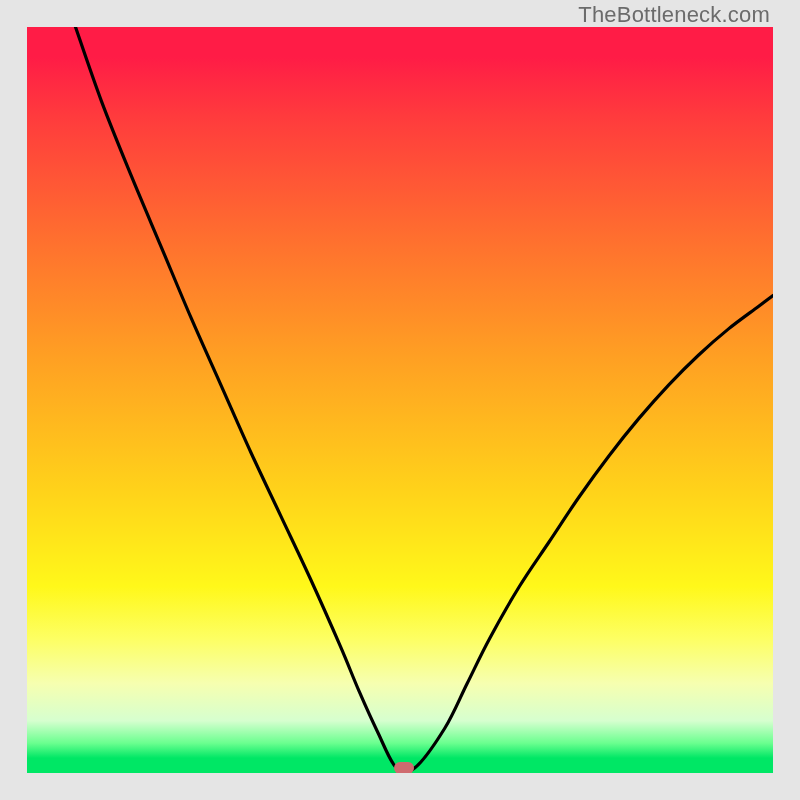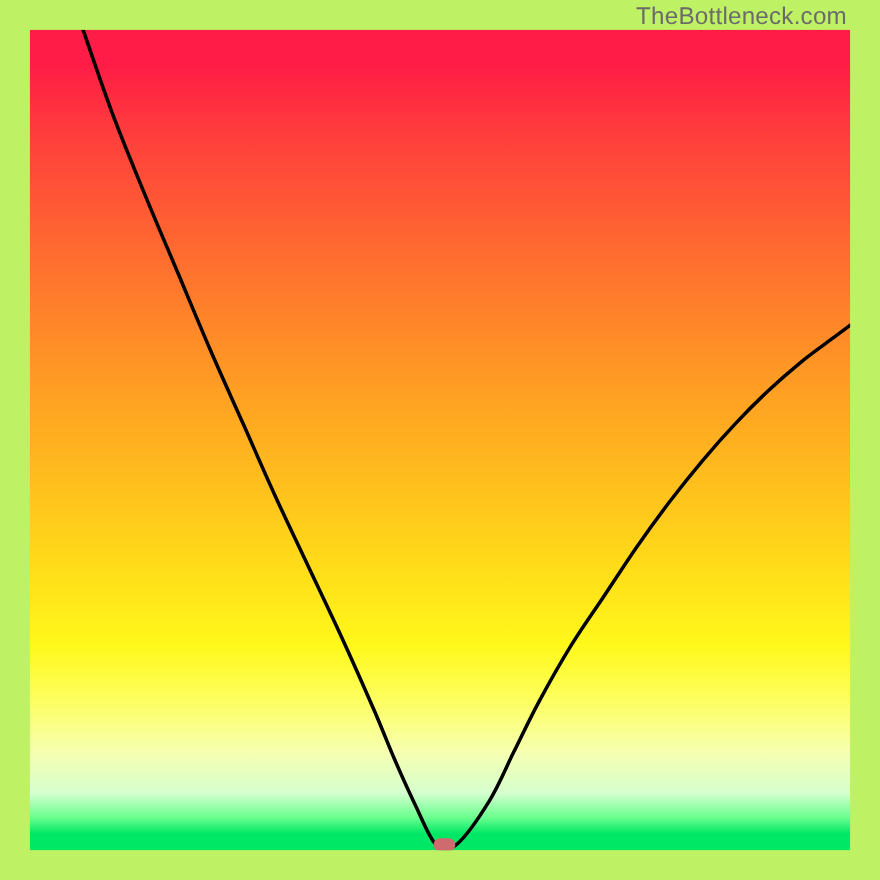--- a/index.html
+++ b/index.html
@@ -10,21 +10,21 @@
     overflow: hidden;
     background: #000;
     font-family: Arial, Helvetica, sans-serif;
   }
   .frame {
     position: absolute;
     left: 0;
     top: 0;
     width: 800px;
     height: 800px;
-    background: #bef264;
+    background: #e5e5e5;
   }
   .plot {
     position: absolute;
     left: 27px;
     top: 27px;
     width: 746px;
     height: 746px;
     overflow: hidden;
   }
   .gradient {

